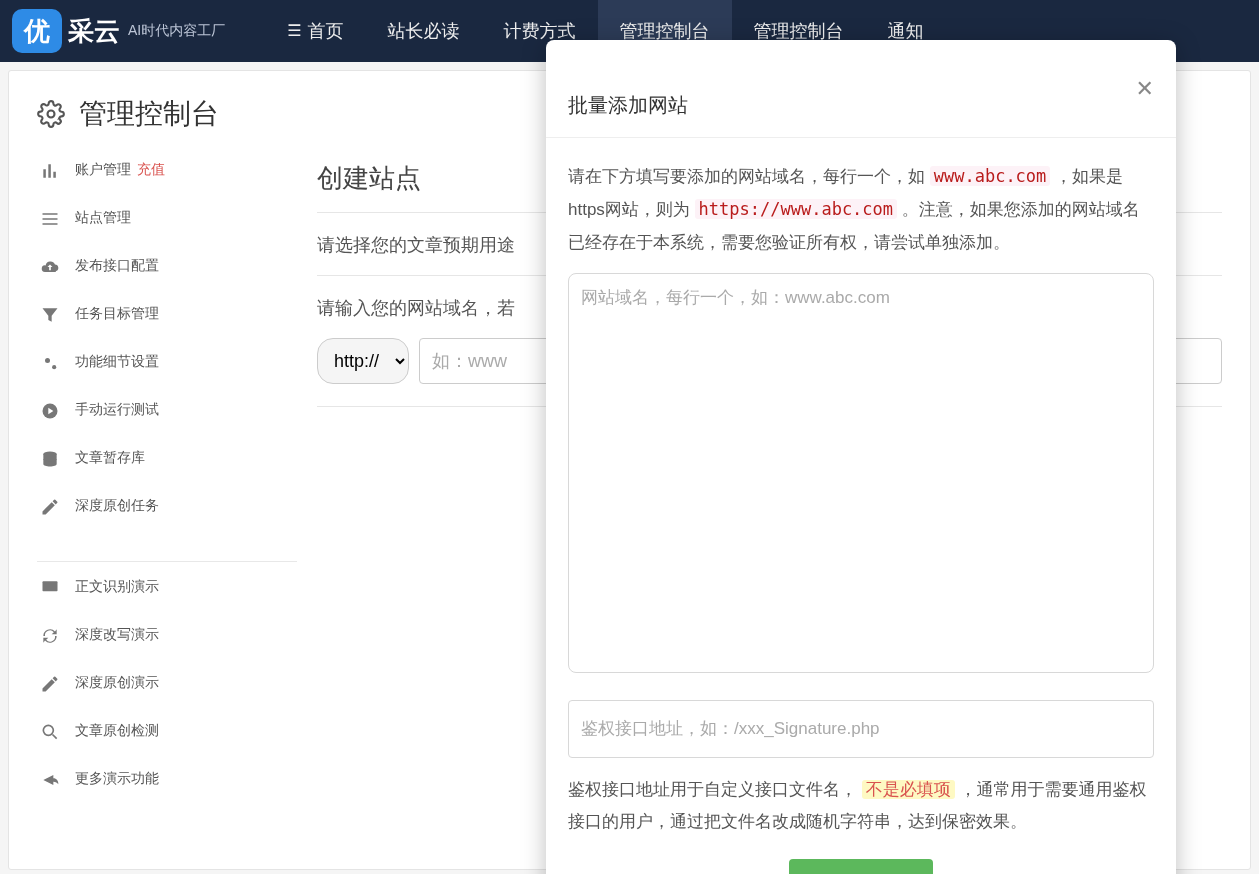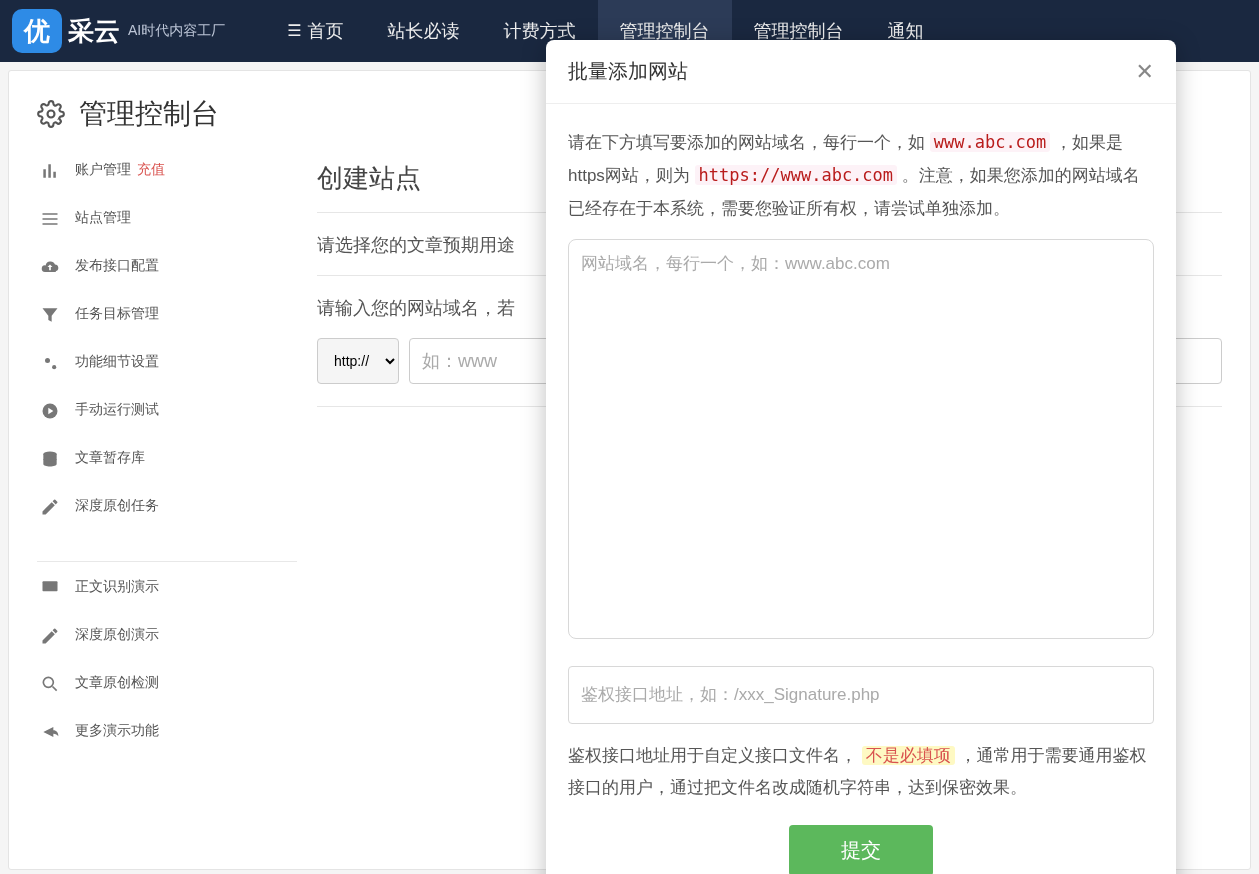--- a/index.html
+++ b/index.html
@@ -28,29 +28,29 @@
 .side-item { display: flex; height: 48px; font-size: 14px; color: #555; cursor: pointer; }
 .side-item .ico { width: 26px; text-align: center; margin-right: 12px; color: #777; font-size: 18px; }
 .side-recharge { color: #d9534f; margin-left: 6px; }
 .side-divider { border-top: 1px solid #e8e8e8; margin: 16px 0; }
 
 .main-col { flex: 1; }
 .section-title { font-size: 26px; color: #444; margin-bottom: 16px; }
 .sep-line { border-bottom: 1px solid #e6e6e6; margin-bottom: 20px; }
 .form-label { font-size: 18px; color: #555; margin-top: 18px; margin-bottom: 18px; }
 .inline-row { display: flex; gap: 10px; margin-top: 16px; }
-.sel { height: 46px; border: 1px solid #ccc; border-radius: 4px; padding: 0 12px; font-size: 14px; background: #f5f5f5; }
+.sel { height: 46px; border: 1px solid #ccc; border-radius: 16px; padding: 0 12px; font-size: 18px; background: #f5f5f5; }
 .inp { height: 46px; border: 1px solid #ccc; border-radius: 4px; padding: 0 12px; font-size: 18px; flex: 1; }
 .inp::placeholder { color: #aaa; }
 
 
 .modal-backdrop { position: absolute; inset: 0; pointer-events: none; }
 .modal { position: absolute; left: 546px; top: 40px; width: 630px; background: #fff; border-radius: 8px; box-shadow: 0 4px 24px rgba(0,0,0,.25); pointer-events: auto; }
 .modal-head { display: flex; align-items: center; justify-content: space-between; padding: 18px 22px; border-bottom: 1px solid #eee; }
-.modal-title { font-size: 20px; color: #333; }
+.modal-title { font-size: 20px; color: #333; margin-top: 34px; }
 .modal-close { font-size: 22px; color: #888; cursor: pointer; background: none; border: none; }
 .modal-body { padding: 22px; font-size: 17px; color: #555; line-height: 1.9; }
 .code-inline { font-family: monospace; color: #b91c1c; background: #fdf2f7; padding: 0 4px; border-radius: 3px; }
 .domain-textarea { width: 100%; height: 400px; border: 1px solid #d8d8d8; border-radius: 8px; padding: 12px; font-size: 17px; resize: none; margin-top: 14px; font-family: inherit; }
 .domain-textarea::placeholder { color: #aaa; }
 .auth-input { width: 100%; height: 58px; border: 1px solid #d8d8d8; border-radius: 4px; padding: 0 12px; font-size: 17px; margin-top: 16px; }
 .auth-input::placeholder { color: #aaa; }
 .hint-text { margin-top: 16px; }
 .hint-red { color: #d9534f; background: #fef9c3; padding: 0 4px; border-radius: 3px; }
 .submit-btn { display: block; margin: 20px auto 10px; background: #5cb85c; color: #fff; border: none; font-size: 20px; padding: 12px 52px; border-radius: 4px; cursor: pointer; }
@@ -157,20 +157,26 @@
               </svg></span>
           <span>深度原创任务</span>
         </div>
         <div class="side-divider"></div>
         <div class="side-item">
           <span class="ico"><svg class="svg-ico" viewBox="0 0 24 24">
                 <rect x="3" y="4" width="18" height="12" rx="1"></rect>
                 <path d="M8 20h8M12 16v4"></path>
               </svg></span>
           <span>正文识别演示</span>
+        </div>
+        <div class="side-item">
+          <span class="ico"><svg class="svg-ico" viewBox="0 0 24 24">
+                <path d="M4 12a8 8 0 0 1 14-5.3L20 4v6h-6l2.6-2.6A6 6 0 0 0 6 12H4zm16 0a8 8 0 0 1-14 5.3L4 20v-6h6l-2.6 2.6A6 6 0 0 0 18 12h2z"></path>
+              </svg></span>
+          <span>深度改写演示</span>
         </div>
         <div class="side-item">
           <span class="ico"><svg class="svg-ico" viewBox="0 0 24 24">
                 <path d="M3 17.25V21h3.75L17.8 9.94l-3.75-3.75L3 17.25zM20.7 7.04a1 1 0 0 0 0-1.41l-2.34-2.34a1 1 0 0 0-1.41 0l-1.83 1.83 3.75 3.75 1.83-1.83z"></path>
               </svg></span>
           <span>深度原创演示</span>
         </div>
         <div class="side-item">
           <span class="ico"><svg class="svg-ico" viewBox="0 0 24 24">
                 <circle cx="10" cy="10" r="6" fill="none" stroke="#777" stroke-width="2"></circle>

